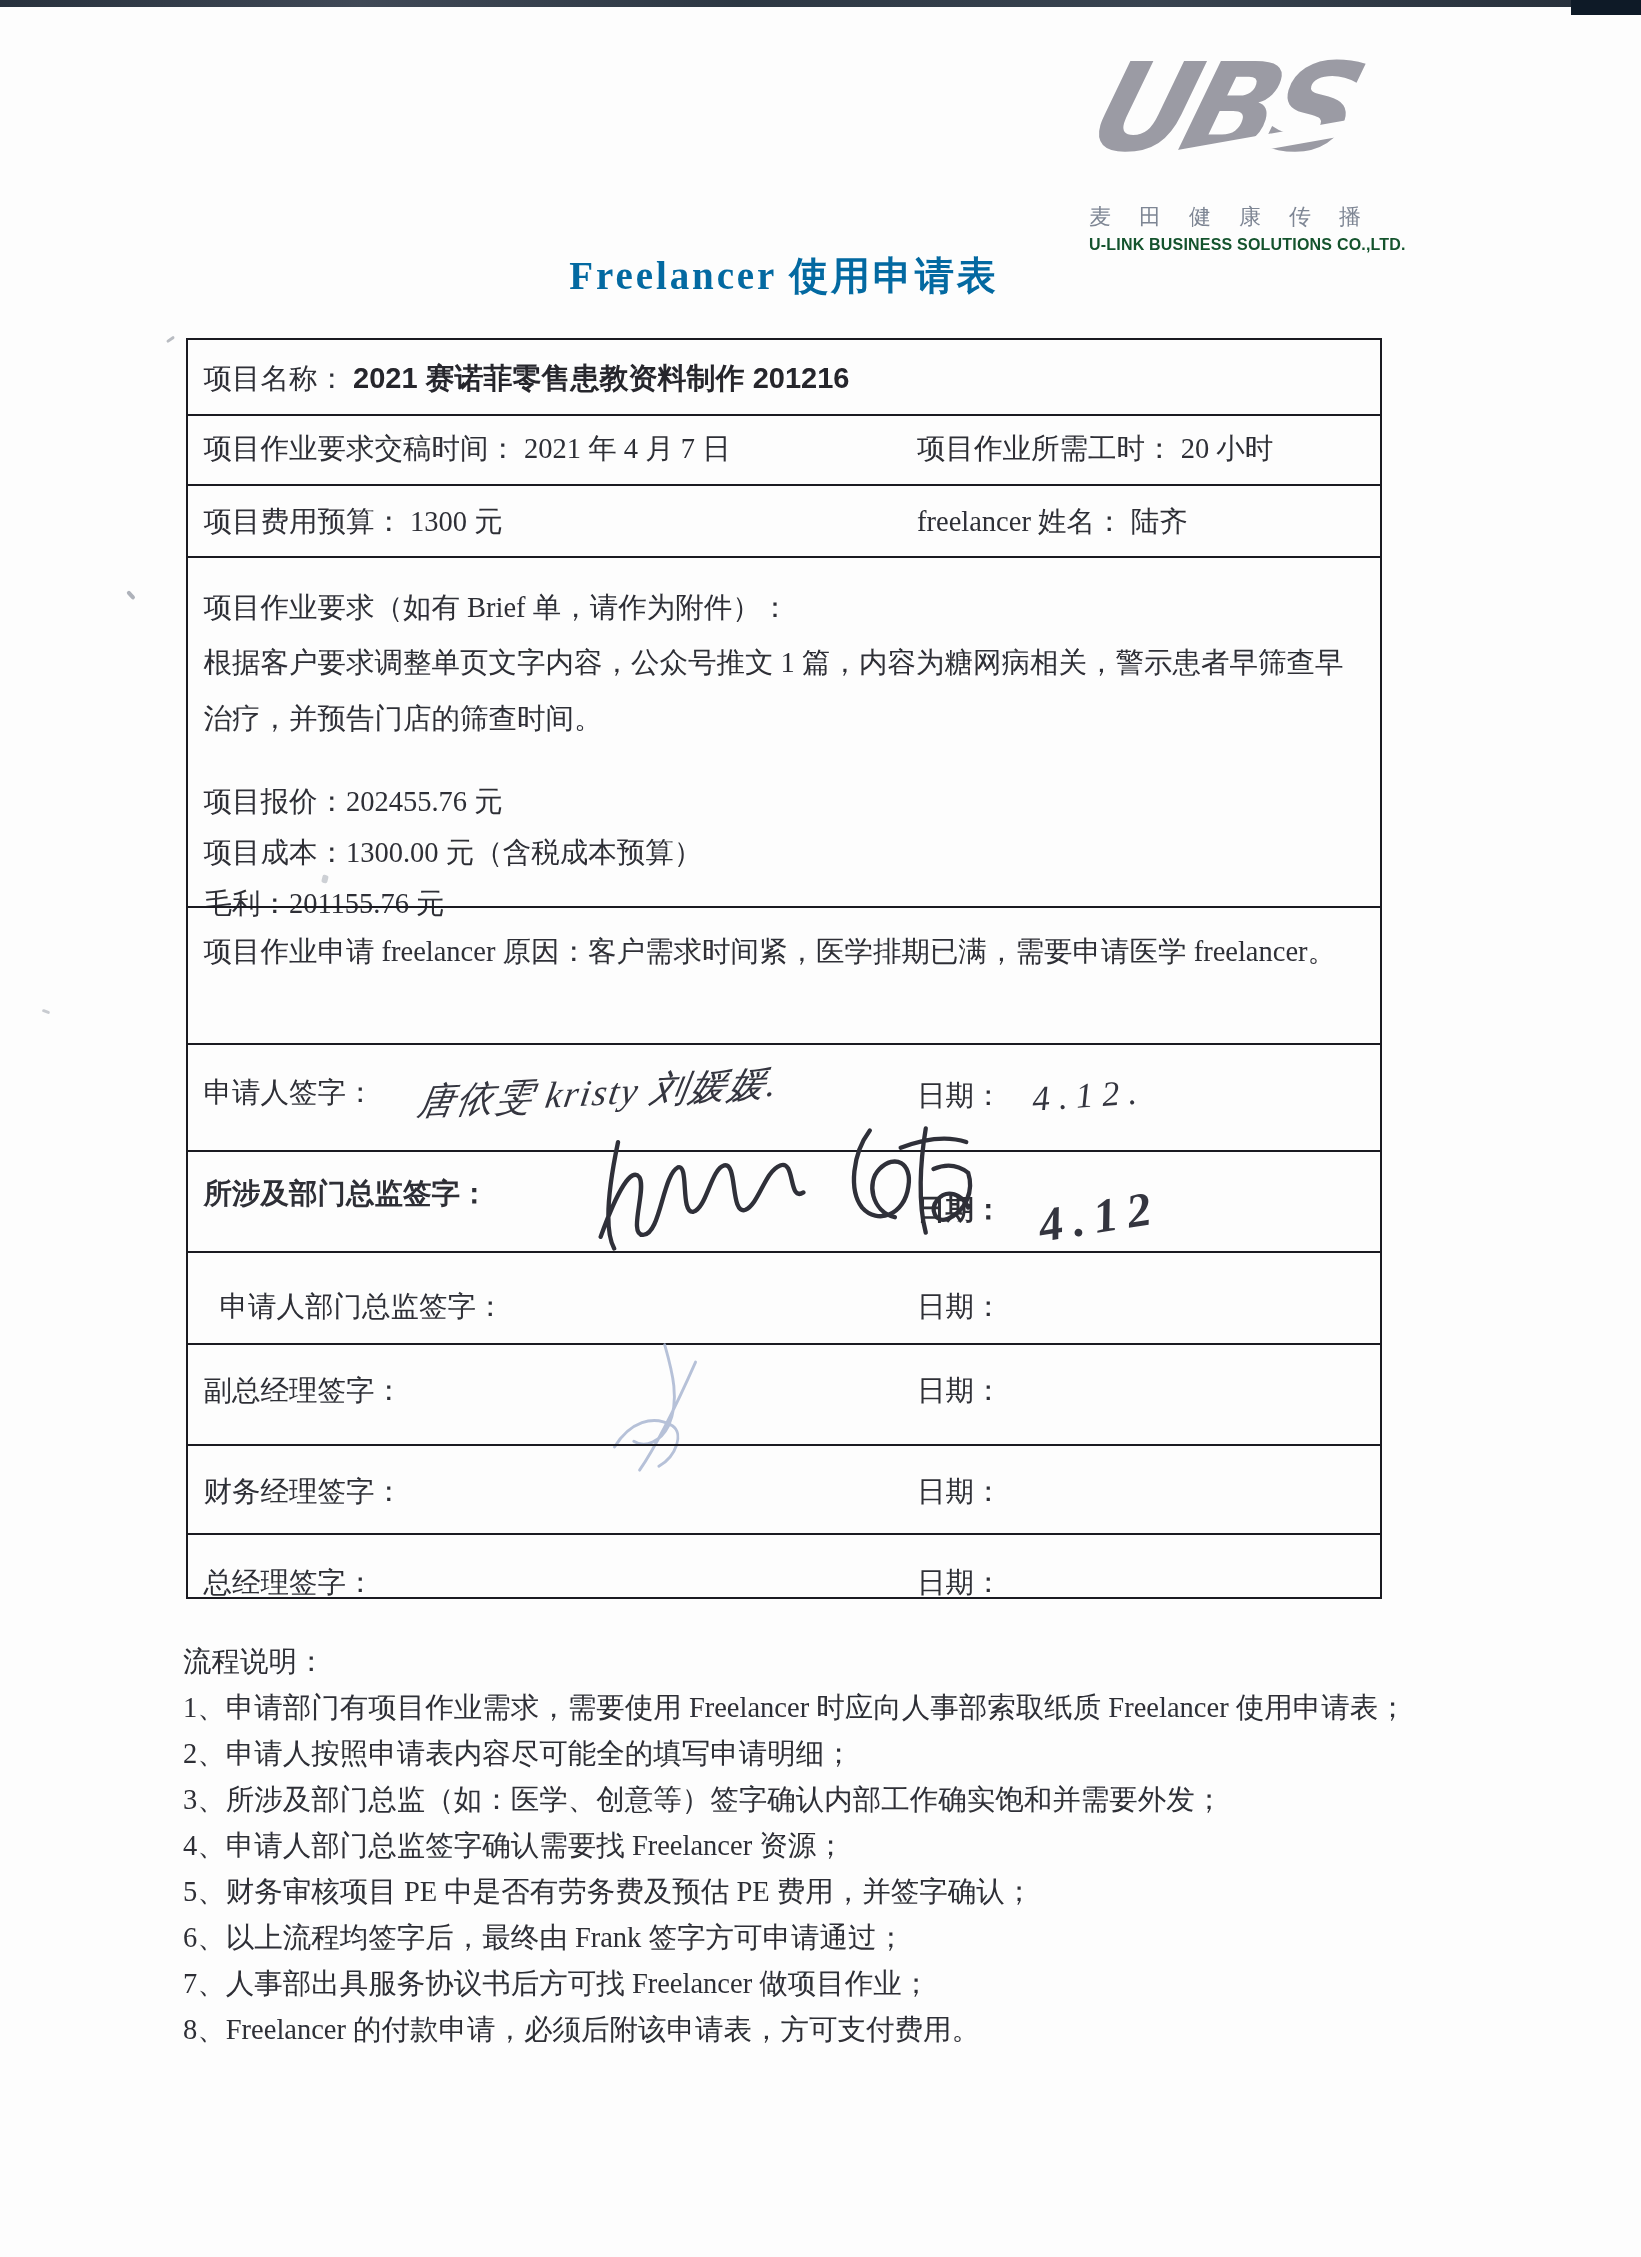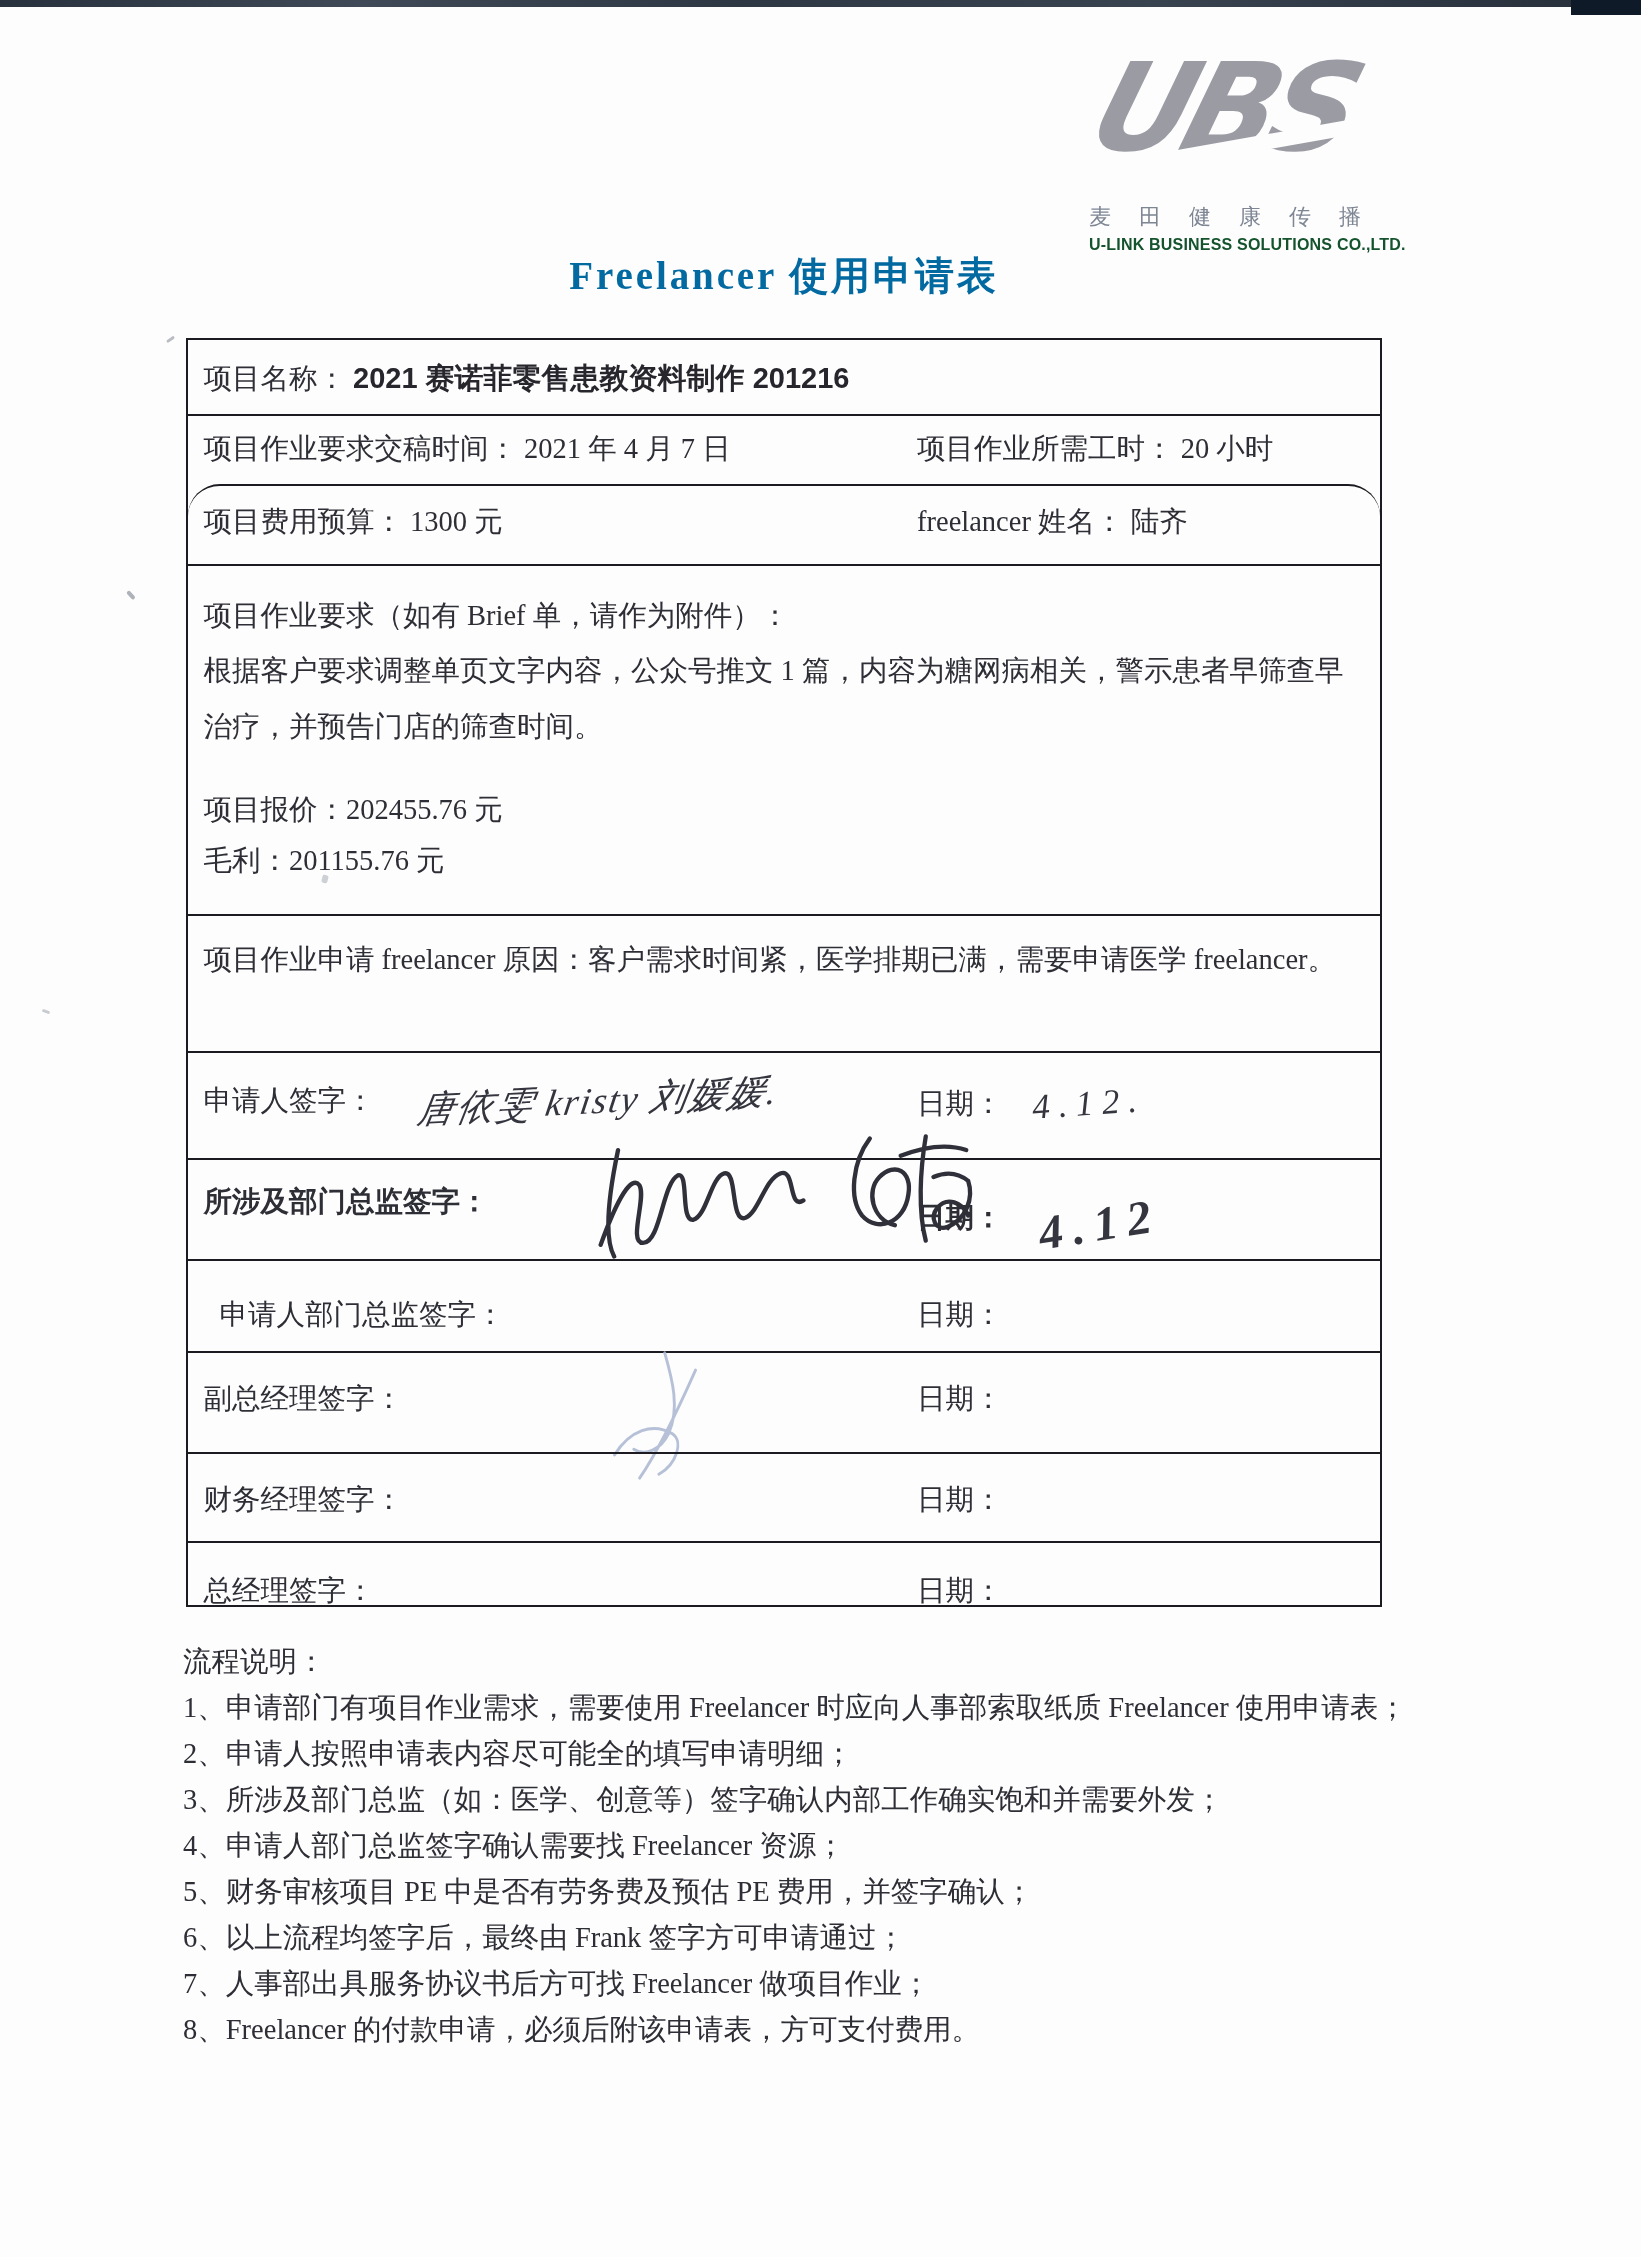--- a/index.html
+++ b/index.html
@@ -29,21 +29,21 @@
   
   .title{position:absolute;left:186px;top:249px;width:1196px;margin:0;text-align:center;
       font-size:39px;font-weight:bold;letter-spacing:2.9px;color:#0369a1;}
   
   .formtable{position:absolute;left:186px;top:338px;width:1196px;border:2.9px solid #1b1b21;
       box-sizing:border-box;font-size:28.5px;}
   .row{position:relative;box-sizing:border-box;border-top:2.9px solid #1b1b21;}
   .row:first-child{border-top:none;}
   .r1{height:74px;padding:19.3px 15.4px 0;}
   .r2{height:70px;padding:13.5px 15.4px 0;}
-  .r3{height:80px;padding:17.4px 15.4px 0;border-radius:32px;}
+  .r3{height:72px;padding:17.4px 15.4px 0;}
   .r4{height:350px;padding:23px 15.4px 0;}
   .r5{height:137px;padding:19.3px 15.4px 0;line-height:50px;}
   .r6{height:107px;}
   .r7{height:101px;font-weight:bold;}
   .r8{height:92px;padding-left:16px;}
   .r9{height:101px;}
   .r10{height:89px;}
   .r11{height:64px;}
   .col2{position:absolute;left:719px;margin-left:10px;}
   .r2 .col2{top:13.5px;} .r3 .col2{top:17.4px;}
@@ -116,20 +116,21 @@
         <span>freelancer 姓名：</span>
         <span>陆齐</span>
       </span>
     </div>
 
     <div class="row r4">
       <div class="req-label">项目作业要求（如有 Brief 单，请作为附件）：</div>
       <div class="req-text">根据客户要求调整单页文字内容，公众号推文 1 篇，内容为糖网病相关，警示患者早筛查早治疗，并预告门店的筛查时间。</div>
       <div class="pricing">
         <div>项目报价：202455.76 元</div>
+        <div>项目成本：1300.00 元（含税成本预算）</div>
         <div>毛利：201155.76 元</div>
       </div>
     </div>
 
     <div class="row r5">
       <div class="reason-wrap">
         <span>项目作业申请 freelancer 原因：</span><span>客户需求时间紧，医学排期已满，需要申请医学 freelancer。</span>
       </div>
     </div>
 

